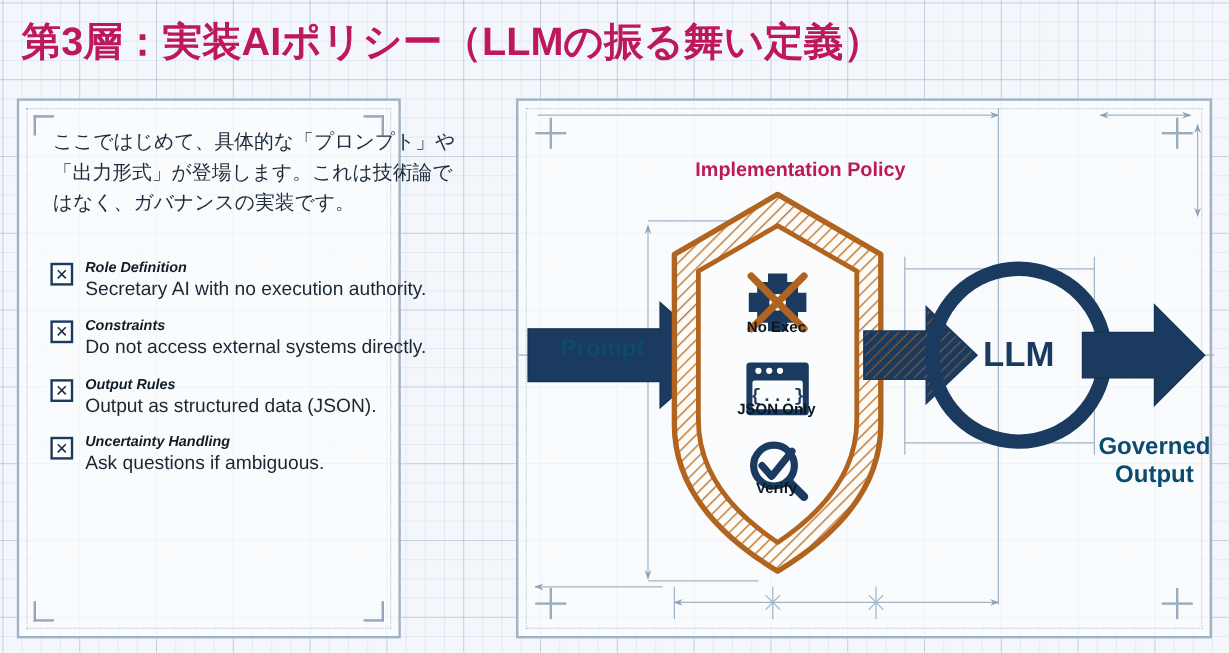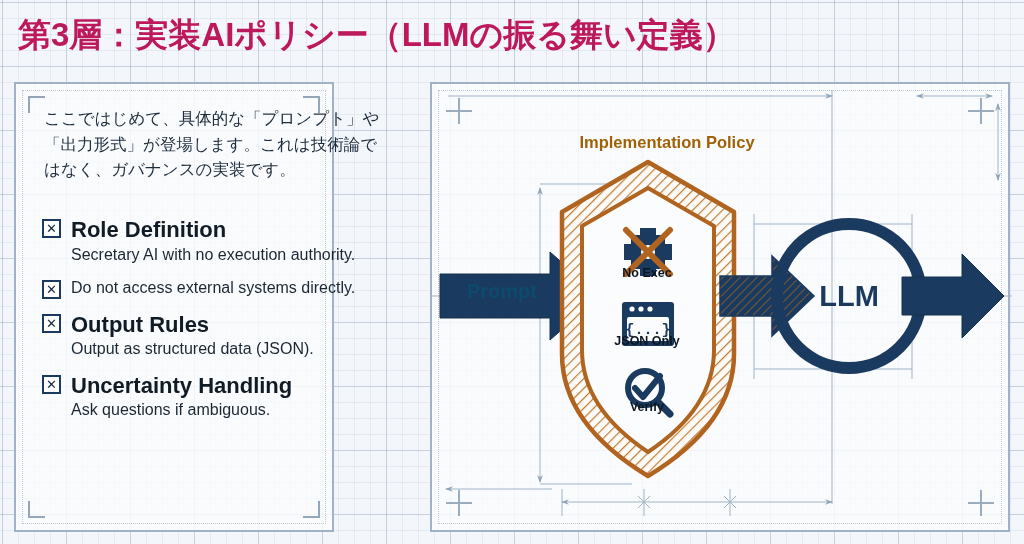--- a/index.html
+++ b/index.html
@@ -90,22 +90,22 @@
     margin-top: 3px; margin-right: 10px;
     border: 2px solid #1b3a5f;
     box-sizing: border-box;
     color: #12283f;
     font-size: 13px; font-weight: bold;
     line-height: 15px; text-align: center;
     background: #ffffff;
   }
   .bullet-text { flex: 1 1 auto; }
   .bullet-title {
-    font-size: 22px; font-weight: bold;
-    color: #101b26; line-height: 1.25;
+    font-size: 12px; font-weight: bold;
+    color: #101b26; line-height: 1.25; font-style: italic;
   }
   .bullet-desc {
     font-size: 16px; color: #1b2733;
     line-height: 1.28; margin-top: 1px;
   }
 
   
   #right-panel { left: 430px; top: 82px; width: 580px; height: 450px; }
 
   .cross {
@@ -122,21 +122,21 @@
   #cross-bl { left: 14px;  bottom: 14px; }
   #cross-br { right: 14px; bottom: 14px; }
 
   #diagram-svg { position: absolute; left: 0; top: 0; }
 
   #policy-caption {
     position: absolute;
     left: 60px; top: 48px; width: 350px;
     text-align: center;
     font-size: 16.5px; font-weight: bold;
-    color: #a16207; line-height: 1.25;
+    color: #be185d; line-height: 1.25;
     pointer-events: none;
   }
 
   .flow-label {
     position: absolute;
     font-size: 20px; font-weight: bold;
     color: #0c4a6e;
     line-height: 1.2;
     pointer-events: none;
   }
@@ -187,20 +187,21 @@
       <div class="bullet-box">✕</div>
       <div class="bullet-text">
         <div class="bullet-title">Role Definition</div>
         <div class="bullet-desc">Secretary AI with no execution authority.</div>
       </div>
     </div>
 
     <div class="bullet-item">
       <div class="bullet-box">✕</div>
       <div class="bullet-text">
+        <div class="bullet-title">Constraints</div>
         <div class="bullet-desc">Do not access external systems directly.</div>
       </div>
     </div>
 
     <div class="bullet-item">
       <div class="bullet-box">✕</div>
       <div class="bullet-text">
         <div class="bullet-title">Output Rules</div>
         <div class="bullet-desc">Output as structured data (JSON).</div>
       </div>
@@ -319,19 +320,23 @@
       <path d="M470,193 L530,193 L530,170 L572,212 L530,254 L530,231 L470,231 Z" fill="#1b3a5f" stroke="#16314f" stroke-width="1"></path>
     </g>
   </svg>
 
   <div id="policy-caption">
     <div>Implementation Policy</div>
   </div>
 
   <div class="flow-label" id="prompt-label">Prompt</div>
 
+  <div class="flow-label" id="output-label">
+    <div>Governed</div>
+    <div>Output</div>
+  </div>
 
   <div id="llm-label">LLM</div>
 
   <div class="icon-caption" id="cap-noexec">No Exec</div>
   <div class="icon-caption" id="cap-json">JSON Only</div>
   <div class="icon-caption" id="cap-verify">Verify</div>
 </div>
 
 </body></html>

